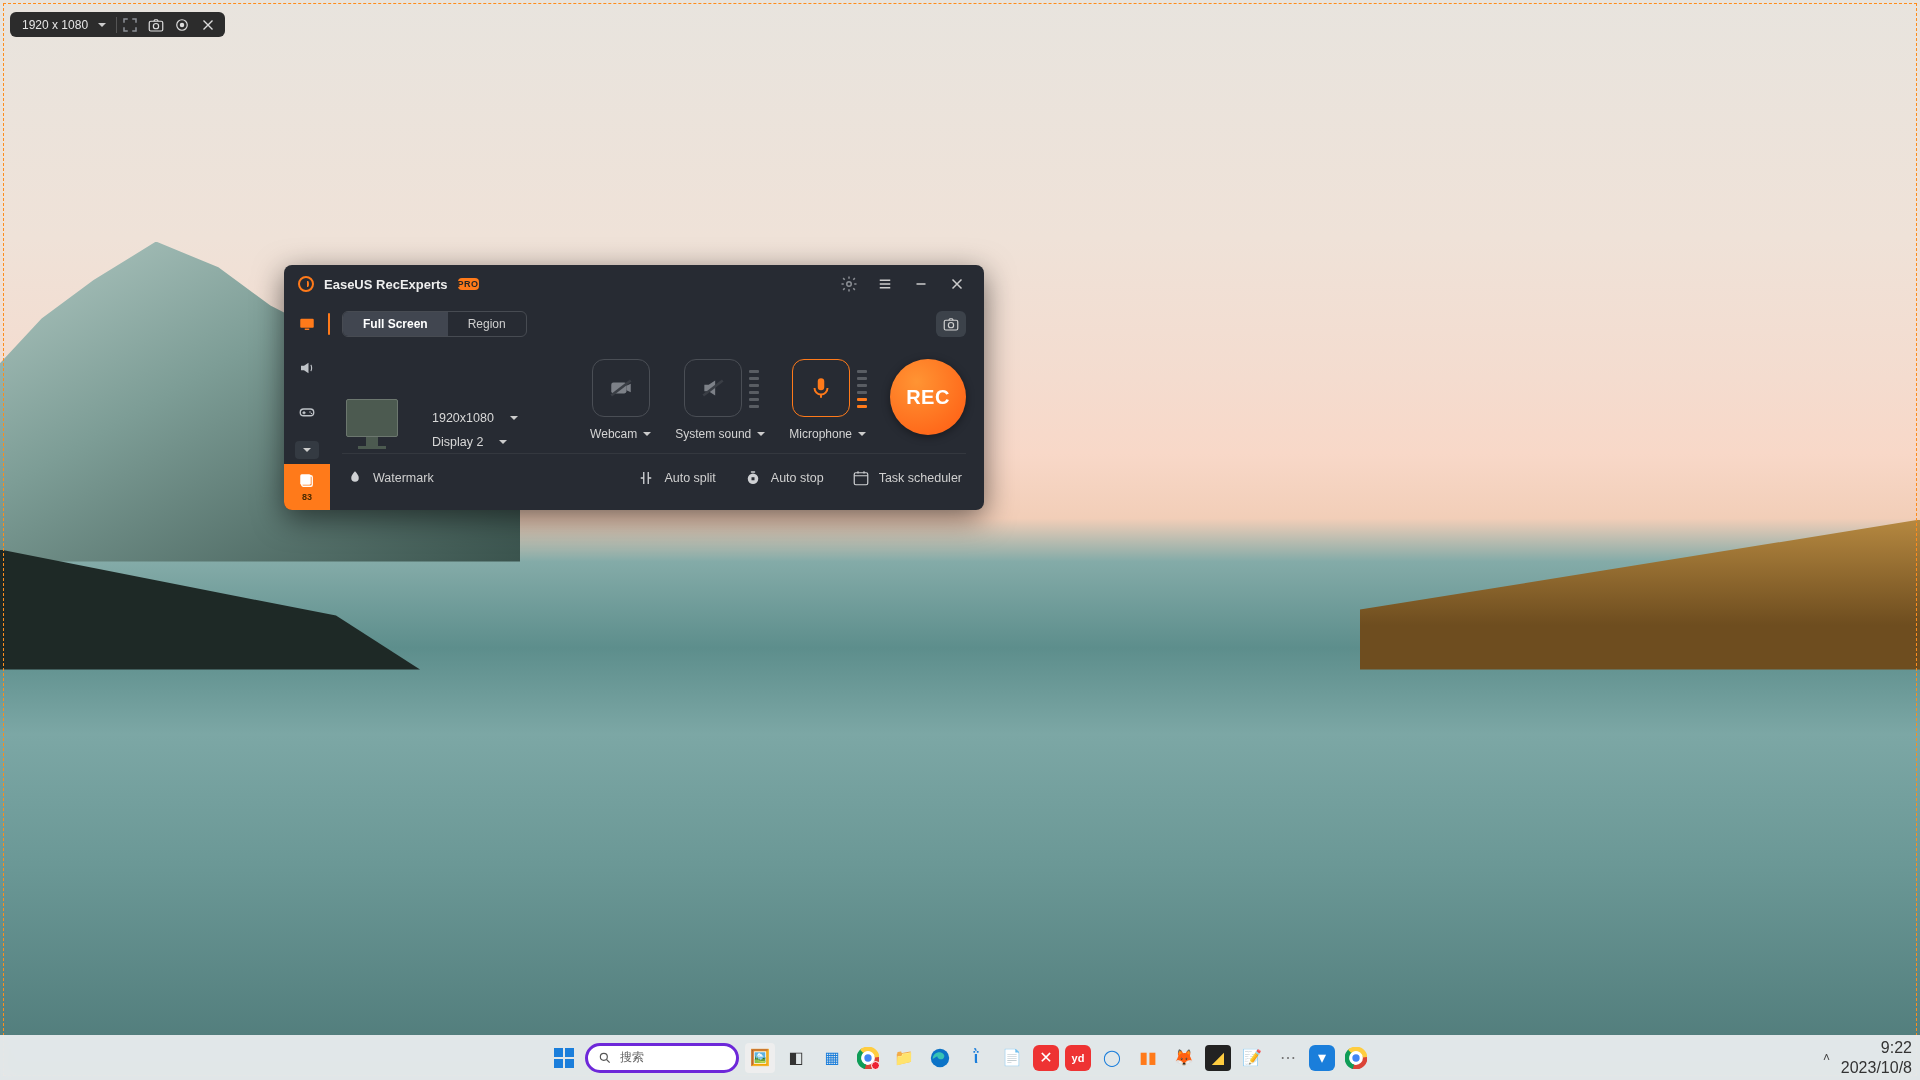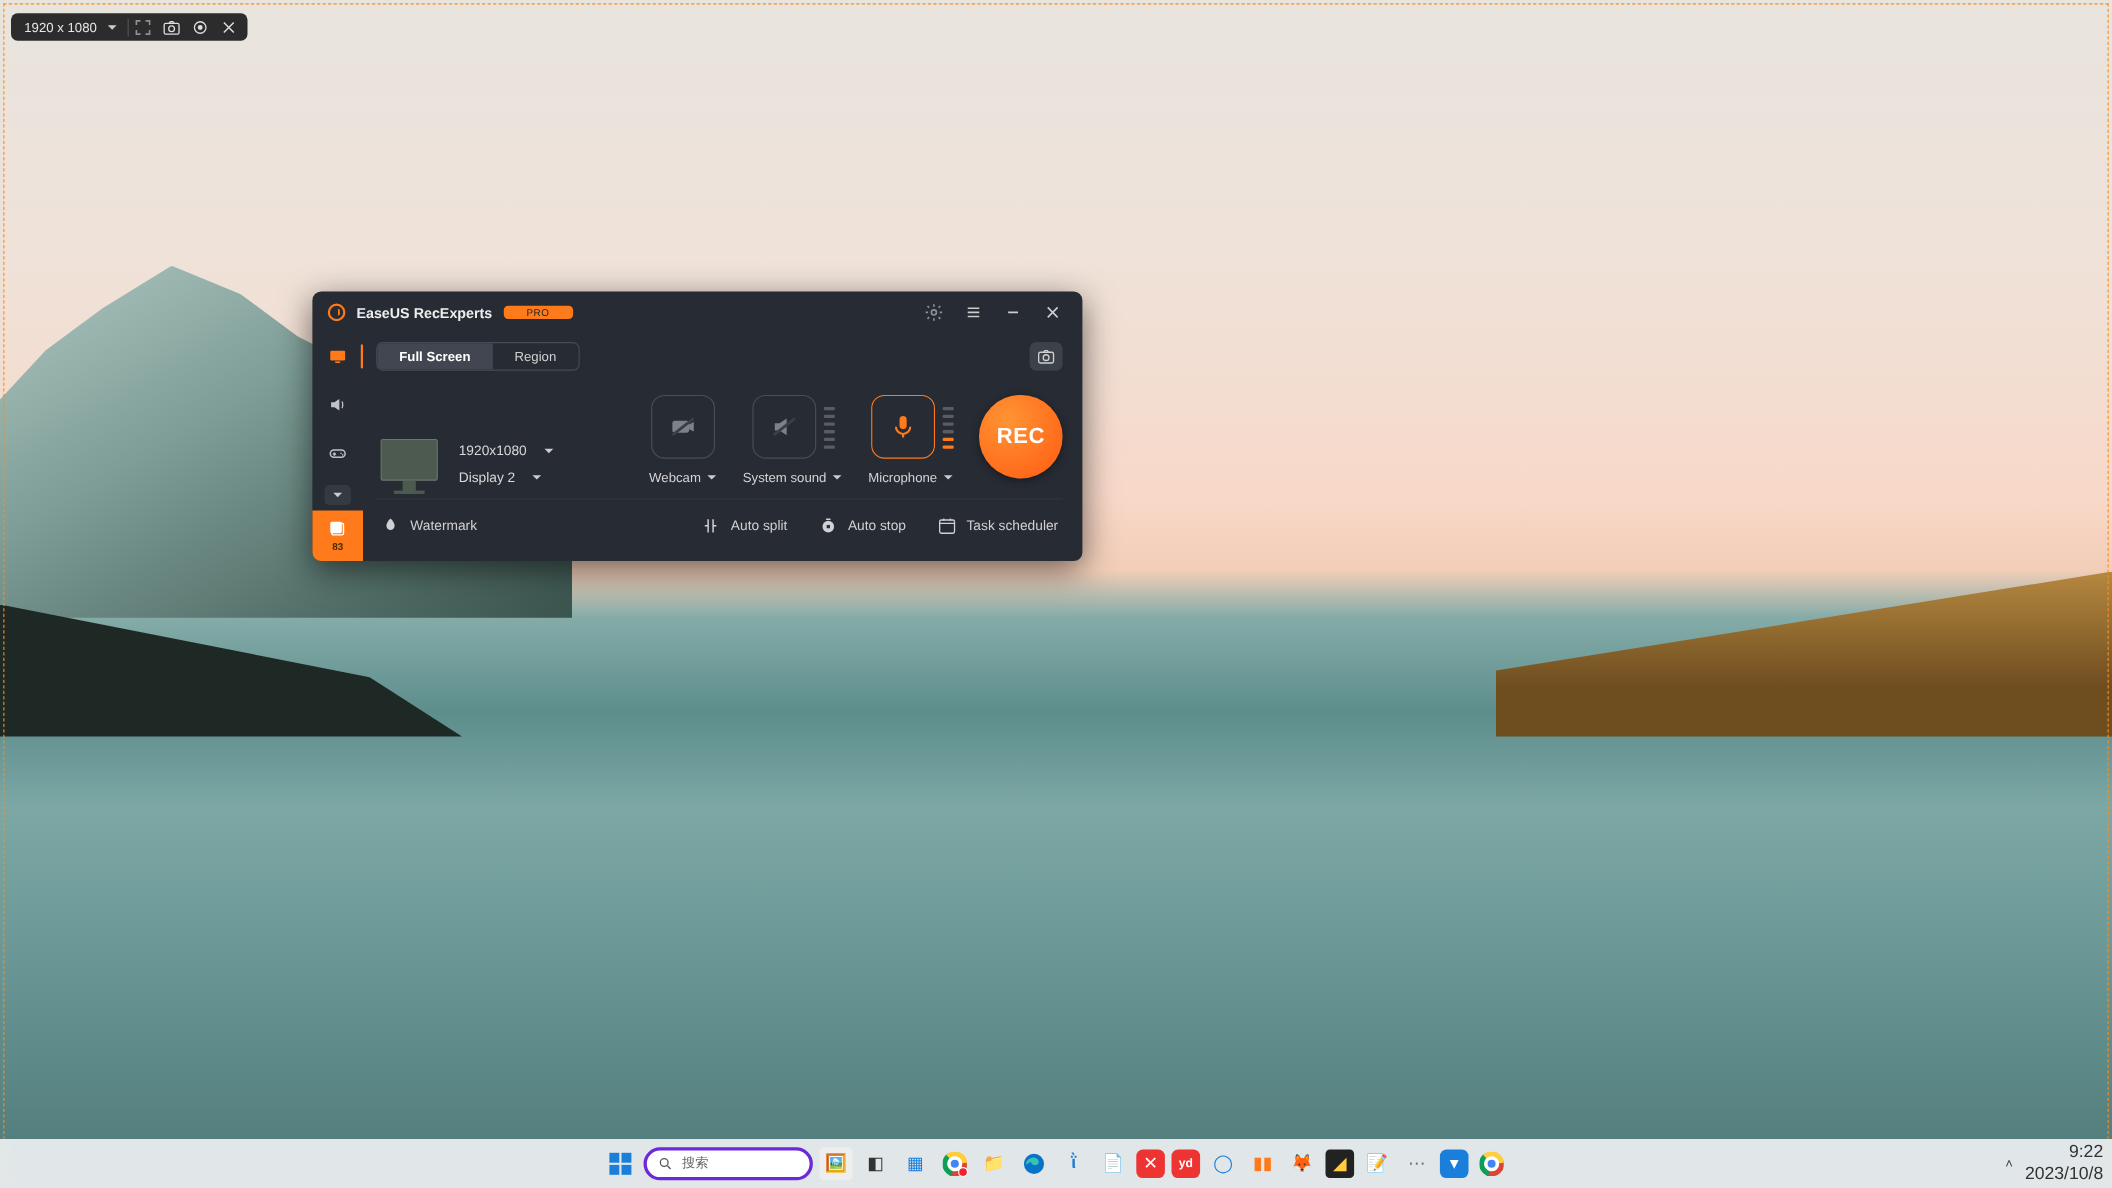--- a/index.html
+++ b/index.html
@@ -37,21 +37,21 @@
 
 .app {
   position:absolute; left:284px; top:265px; width:700px; height:245px;
   background:#272b33; border-radius:8px; box-shadow:0 8px 30px rgba(0,0,0,.55);
   display:flex; flex-direction:column; color:#dcdcdc;
 }
 .titlebar { height:38px; display:flex; align-items:center; padding:0 14px; gap:10px; }
 .logo-dot { width:16px; height:16px; border-radius:50%; border:2px solid #ff7a1a; position:relative; }
 .logo-dot::after { content:""; position:absolute; inset:3px 3px 3px 7px; border:2px solid #ff7a1a; border-left:none; border-radius:0 50% 50% 0; }
 .title-txt { font-size:13px; font-weight:600; color:#eee; }
-.pro-badge { background:#ff7a1a; color:#262626; font-size:9px; font-weight:400; border-radius:4px; padding:1px 21px; letter-spacing:.5px; }
+.pro-badge { background:#ff7a1a; color:#262626; font-size:9px; font-weight:700; border-radius:4px; padding:1px 0; letter-spacing:.5px; }
 .title-spacer { flex:1; }
 .title-icn { width:26px; height:26px; display:flex; align-items:center; justify-content:center; cursor:pointer; color:#bbb; border-radius:4px; }
 
 .body { flex:1; display:flex; }
 .sidebar { width:46px; display:flex; flex-direction:column; align-items:center; padding-top:6px; gap:14px; position:relative; }
 .side-item { width:30px; height:30px; display:flex; align-items:center; justify-content:center; cursor:pointer; color:#bfc3c8; border-radius:4px; position:relative; }
 .side-item.active { color:#ff7a1a; }
 .side-item.active::after { content:""; position:absolute; right:-8px; top:4px; width:2px; height:22px; background:#ff7a1a; border-radius:2px; }
 .side-item.expand { background:#343a42; height:18px; width:24px; border-radius:4px; color:#bbb; }
 .side-gallery {
@@ -62,21 +62,21 @@
 .side-gallery svg { color:#fff; }
 
 .main { flex:1; display:flex; flex-direction:column; padding:6px 18px 0 12px; }
 .row-top { display:flex; align-items:center; gap:12px; height:30px; }
 .seg { display:flex; border:1px solid #474b52; border-radius:6px; overflow:hidden; height:26px; }
 .seg button { background:transparent; border:none; color:#cfcfcf; font-size:12px; padding:0 20px; cursor:pointer; }
 .seg button.active { background:#414650; color:#fff; font-weight:600; }
 .snap-btn { margin-left:auto; width:30px; height:26px; border-radius:6px; background:#3c424a; display:flex; align-items:center; justify-content:center; cursor:pointer; }
 
 .row-mid { display:flex; align-items:center; height:114px; gap:20px; padding-top:8px; }
-.monitor-box { display:flex; align-items:center; gap:15px;margin-top:44px; }
+.monitor-box { display:flex; align-items:flex-end; gap:30px;margin-top:44px; }
 .monitor-ic { width:60px; height:54px; position:relative; }
 .monitor-ic .scr { position:absolute; top:4px; left:4px; right:4px; height:38px; background:#4c5a50; border:1px solid #6c776f; border-radius:2px; }
 .monitor-ic .std { position:absolute; bottom:0; left:24px; width:12px; height:12px; background:#4c5a50; }
 .monitor-ic .bas { position:absolute; bottom:0; left:16px; width:28px; height:3px; background:#4c5a50; }
 .mon-labels { display:flex; flex-direction:column; gap:10px; font-size:12.5px; color:#d8d8d8; }
 .mon-labels .r { display:flex; align-items:center; gap:16px; cursor:pointer; }
 
 .src-group { display:flex; gap:24px; margin-left:auto; align-items:flex-start; }
 .src { display:flex; flex-direction:column; align-items:center; gap:10px; }
 .src .bx { width:58px; height:58px; border-radius:12px; border:1px solid #4a4e55; display:flex; align-items:center; justify-content:center; cursor:pointer; position:relative; }

